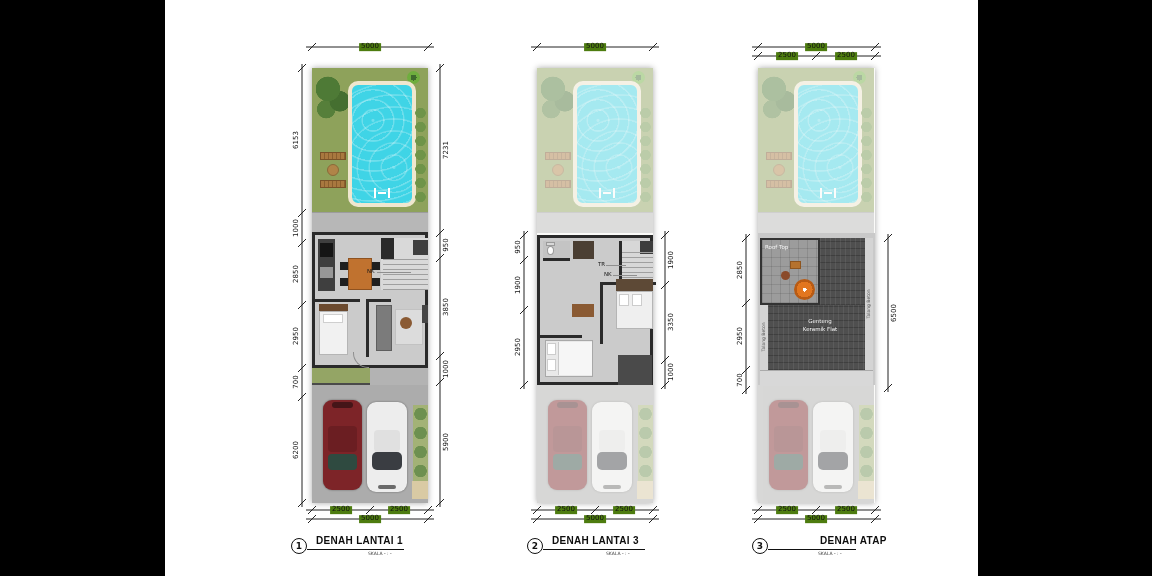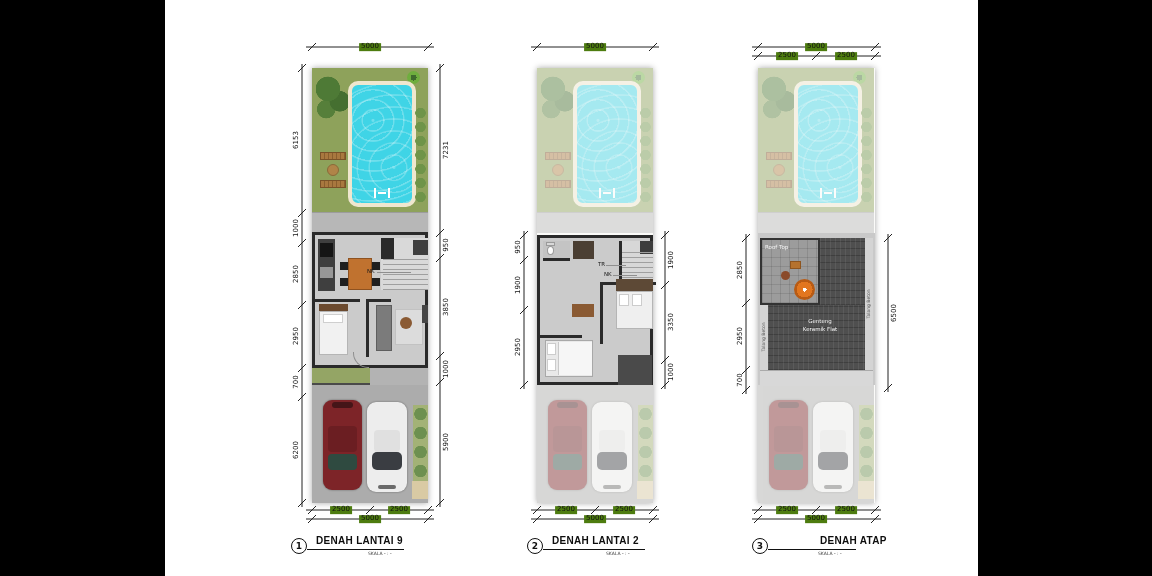--- a/index.html
+++ b/index.html
@@ -152,21 +152,21 @@
     <div class="dv" style="left:446px;top:369px">1000</div>
     <div class="dv" style="left:446px;top:442px">5900</div>
     <div class="dl" style="left:341px;top:510px">2500</div>
     <div class="dl" style="left:399px;top:510px">2500</div>
     <div class="dl" style="left:370px;top:519px">5000</div>
 
     <div class="circle" style="left:291px;top:538px">
         <span>1</span>
       </div>
     <div class="tline" style="left:307px;top:549px;width:97px"></div>
-    <div class="ptitle" style="left:316px;top:535px">DENAH LANTAI 9</div>
+    <div class="ptitle" style="left:316px;top:535px">DENAH LANTAI 1</div>
     <div class="skala" style="left:368px;top:551px">SKALA - : -</div>
   </div>
 
   <div>
     <div class="body" style="left:537px;top:68px;width:116px;height:435px">
       <div class="fade">
         <div class="garden">
           <div class="trees" style="left:4px;top:8px;width:34px;height:46px"></div>
           <div class="smalltree" style="left:95px;top:3px"></div>
           <div class="pool">
@@ -256,21 +256,21 @@
     <div class="dv" style="left:671px;top:322px">3350</div>
     <div class="dv" style="left:671px;top:372px">1000</div>
     <div class="dl" style="left:566px;top:510px">2500</div>
     <div class="dl" style="left:624px;top:510px">2500</div>
     <div class="dl" style="left:595px;top:519px">5000</div>
 
     <div class="circle" style="left:527px;top:538px">
         <span>2</span>
       </div>
     <div class="tline" style="left:543px;top:549px;width:102px"></div>
-    <div class="ptitle" style="left:552px;top:535px">DENAH LANTAI 2</div>
+    <div class="ptitle" style="left:552px;top:535px">DENAH LANTAI 3</div>
     <div class="skala" style="left:606px;top:551px">SKALA - : -</div>
   </div>
 
   <div>
     <div class="body" style="left:758px;top:68px;width:117px;height:435px">
       <div class="fade">
         <div class="garden">
           <div class="trees" style="left:4px;top:8px;width:34px;height:46px"></div>
           <div class="smalltree" style="left:95px;top:3px"></div>
           <div class="pool">

